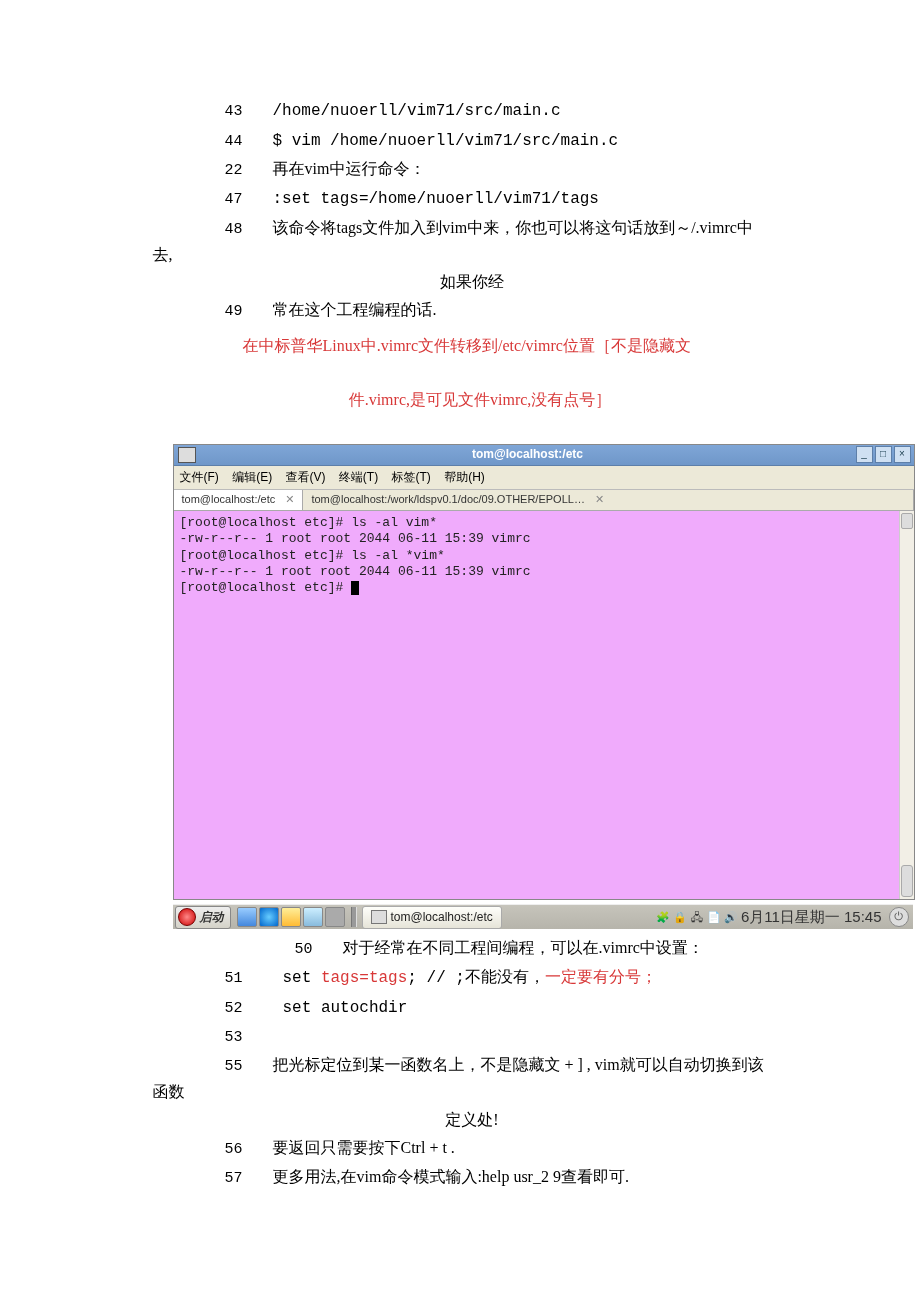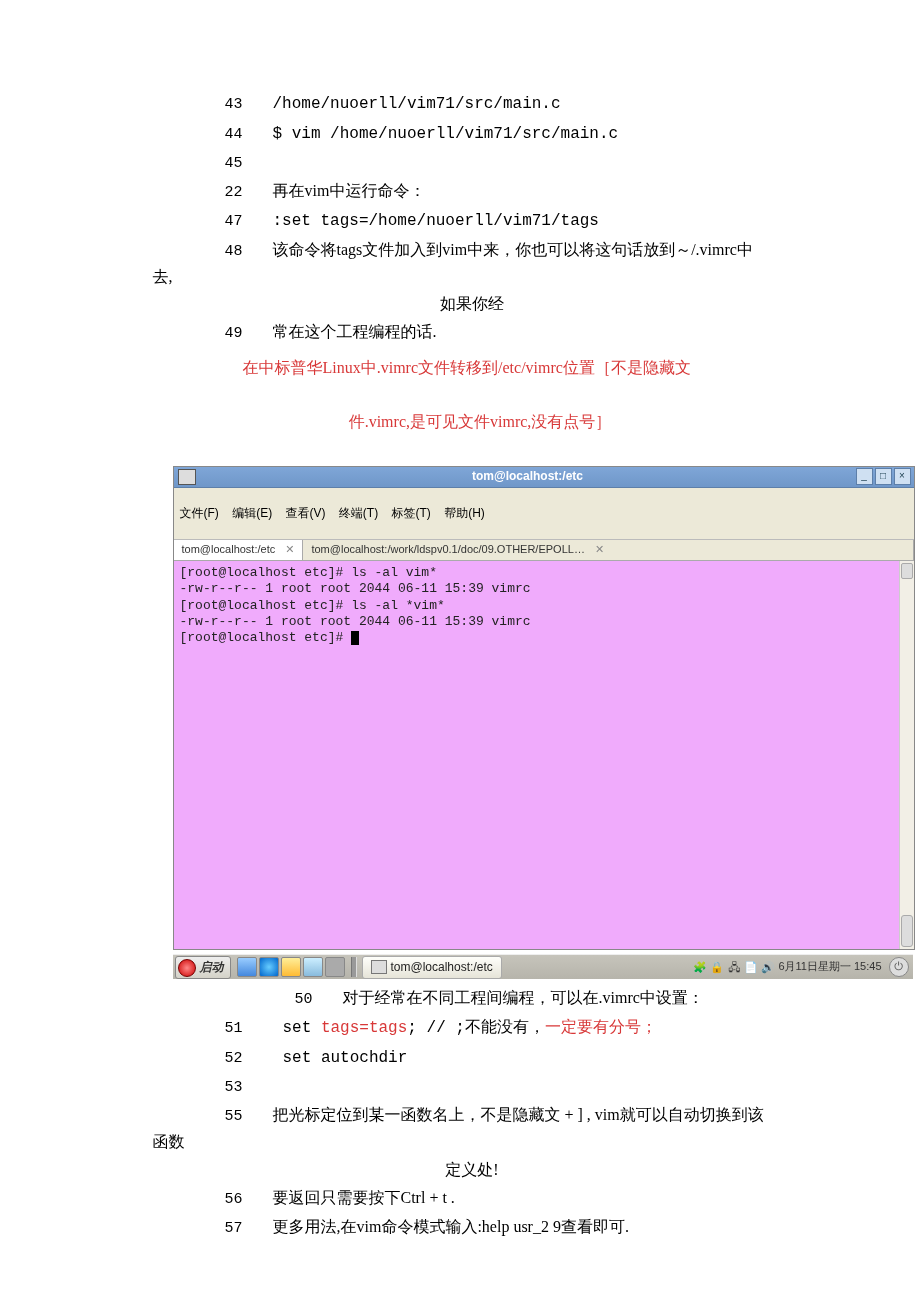--- a/index.html
+++ b/index.html
@@ -6,21 +6,21 @@
     margin: 0;
     padding: 0;
     background: #ffffff;
     font-family: "SimSun", "宋体", serif;
     font-size: 16px;
     color: #000;
     line-height: 1.6;
   }
   .page {
     width: 735px;
-    margin: 8px auto;
+    margin: 15px auto;
     padding: 80px 60px 60px 60px;
     box-sizing: border-box;
   }
   .line {
     margin: 2px 0;
     white-space: pre-wrap;
   }
   .lineno {
     display: inline-block;
     width: 70px;
@@ -82,21 +82,21 @@
     color: #245;
     font-size: 10px;
     text-align: center;
     line-height: 14px;
     font-family: sans-serif;
   }
   .menubar {
     background: #ece9d8;
     font-size: 12px;
     font-family: sans-serif;
-    padding: 16px 6px;
+    padding: 2px 6px;
     border-bottom: 1px solid #bbb;
   }
   .menubar span { margin-right: 10px; }
   .tabstrip {
     background: #ece9d8;
     font-size: 11px;
     font-family: sans-serif;
     display: flex;
     align-items: stretch;
     border-bottom: 1px solid #aaa;
@@ -167,21 +167,21 @@
     border-top: 1px solid #eee;
     display: flex;
     align-items: center;
     font-family: sans-serif;
     font-size: 12px;
     width: 740px;
     margin-left: 20px;
   }
   .start-btn {
     display: flex;
-    align-items: flex-end;
+    align-items: flex-start;
     background: linear-gradient(#eee,#d4d2c8);
     border: 1px solid #888;
     border-radius: 3px;
     padding: 1px 6px 1px 2px;
     margin: 0 2px;
     font-style: italic;
     font-weight: bold;
     color: #333;
   }
   .start-icon {
@@ -246,33 +246,32 @@
     width: 18px; height: 18px;
     border: 1px solid #888;
     border-radius: 50%;
     background: #ddd;
     margin-left: 4px;
     font-size: 11px;
     text-align: center;
     line-height: 17px;
     color: #555;
   }
-  .clock { font-size: 11px; }
+  .clock { font-size: 15px; }
 
   .after-block { margin-top: 6px; }
   .wrapped-left { padding-left: 24px; text-align: center; }
 </style>
 </head>
 <body>
 
 <div class="page">
 
   <div class="line"><span class="lineno mono">43</span><span class="mono">/home/nuoerll/vim71/src/main.c</span></div>
   <div class="line"><span class="lineno mono">44</span><span class="mono">$ vim /home/nuoerll/vim71/src/main.c</span></div>
-  <div class="line"><span class="lineno mono">45</span><span></span></div>
   <div class="line"><span class="lineno mono">22</span><span>再在vim中运行命令：</span></div>
   <div class="line"><span class="lineno mono">47</span><span class="mono">:set tags=/home/nuoerll/vim71/tags</span></div>
   <div class="line"><span class="lineno mono">48</span><span>该命令将tags文件加入到vim中来，你也可以将这句话放到～/.vimrc中去,</span></div>
   <div class="line wrapped-left"><span>如果你经</span></div>
   <div class="line"><span class="lineno mono">49</span><span>常在这个工程编程的话.</span></div>
 
   <div class="note red">
     <span>在中标普华Linux中.vimrc文件转移到/etc/vimrc位置［不是隐藏文</span>
   </div>
   <div class="line red wrapped-left">

